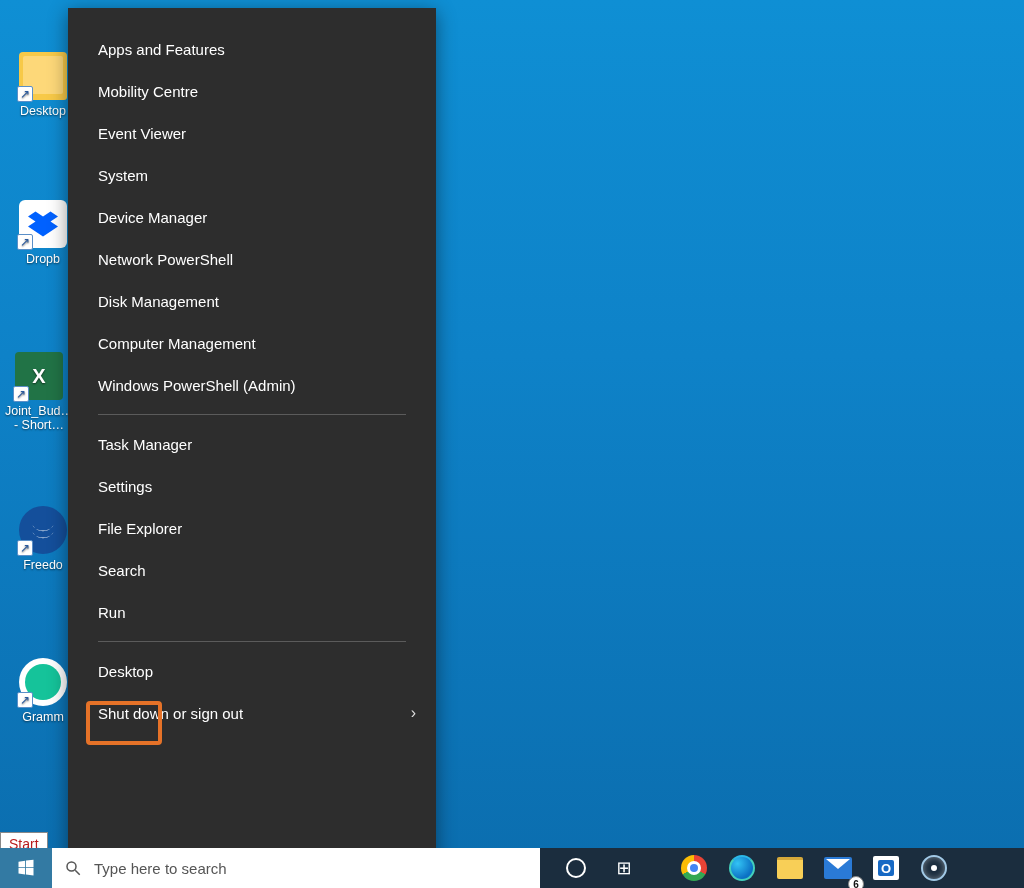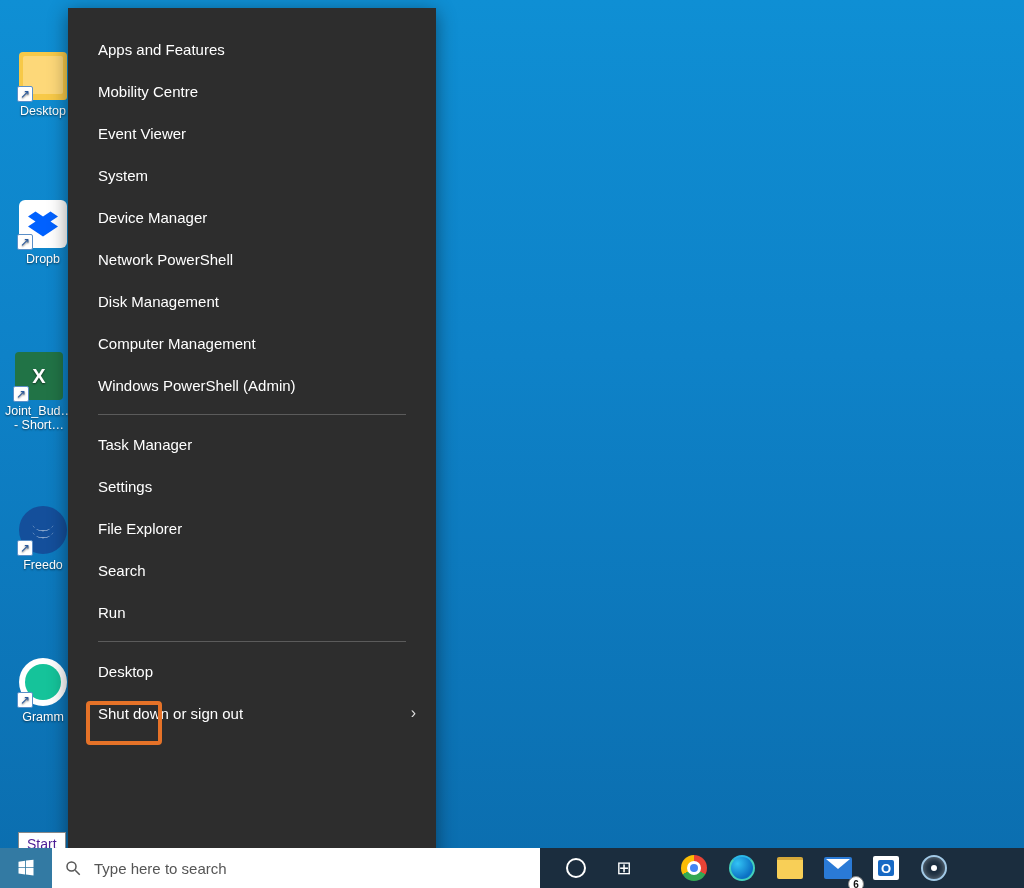--- a/index.html
+++ b/index.html
@@ -25,21 +25,21 @@
     .context-menu {
       position: absolute; left: 68px; top: 8px; width: 368px; height: 858px;
       background: #2d2d2d; color: #fff; padding: 20px 0 10px 0; box-shadow: 0 4px 18px rgba(0,0,0,.45);
     }
     .menu-item { padding: 12.5px 30px; font-size: 15px; cursor: default; position: relative; }
     .menu-sep { margin: 8px 30px; height: 1px; background: rgba(255,255,255,.22); }
     .submenu-chevron { position: absolute; right: 20px; top: 50%; transform: translateY(-50%); font-size: 16px; color: #ddd; }
     .highlight-run { position: absolute; left: 86px; top: 701px; width: 76px; height: 44px; border: 4px solid #e57228; border-radius: 4px; pointer-events: none; }
 
     
-    .start-tooltip { position: absolute; left: 18px; top: 832px; background: #fff; color: #4c1d95; font-size: 14px; padding: 3px 8px; border: 1px solid #888; }
+    .start-tooltip { position: absolute; left: 0; top: 832px; background: #fff; color: #b91c1c; font-size: 14px; padding: 3px 8px; border: 1px solid #888; }
 
     
     .taskbar {
       position: absolute; left: 0; bottom: 0; width: 100%; height: 40px;
       background: #1b2d3e; display: flex; align-items: center;
     }
     .start-btn { width: 52px; height: 40px; display: flex; align-items: center; justify-content: center; background: #337aa3; }
     .start-btn svg { width: 20px; height: 20px; }
     .search-box { flex: 0 0 auto; width: 488px; height: 40px; background: #fff; color: #555; display: flex; align-items: center; font-size: 15px; position: relative; }
     .search-box .search-icon { width: 42px; display: flex; align-items: center; justify-content: center; }

